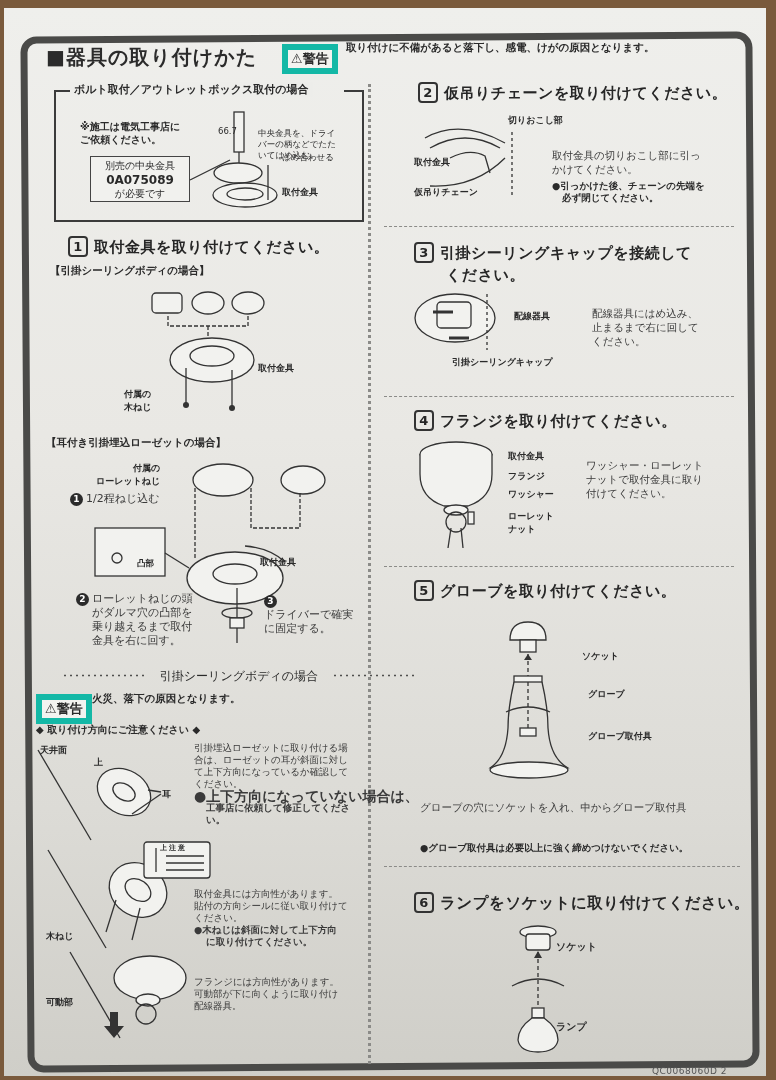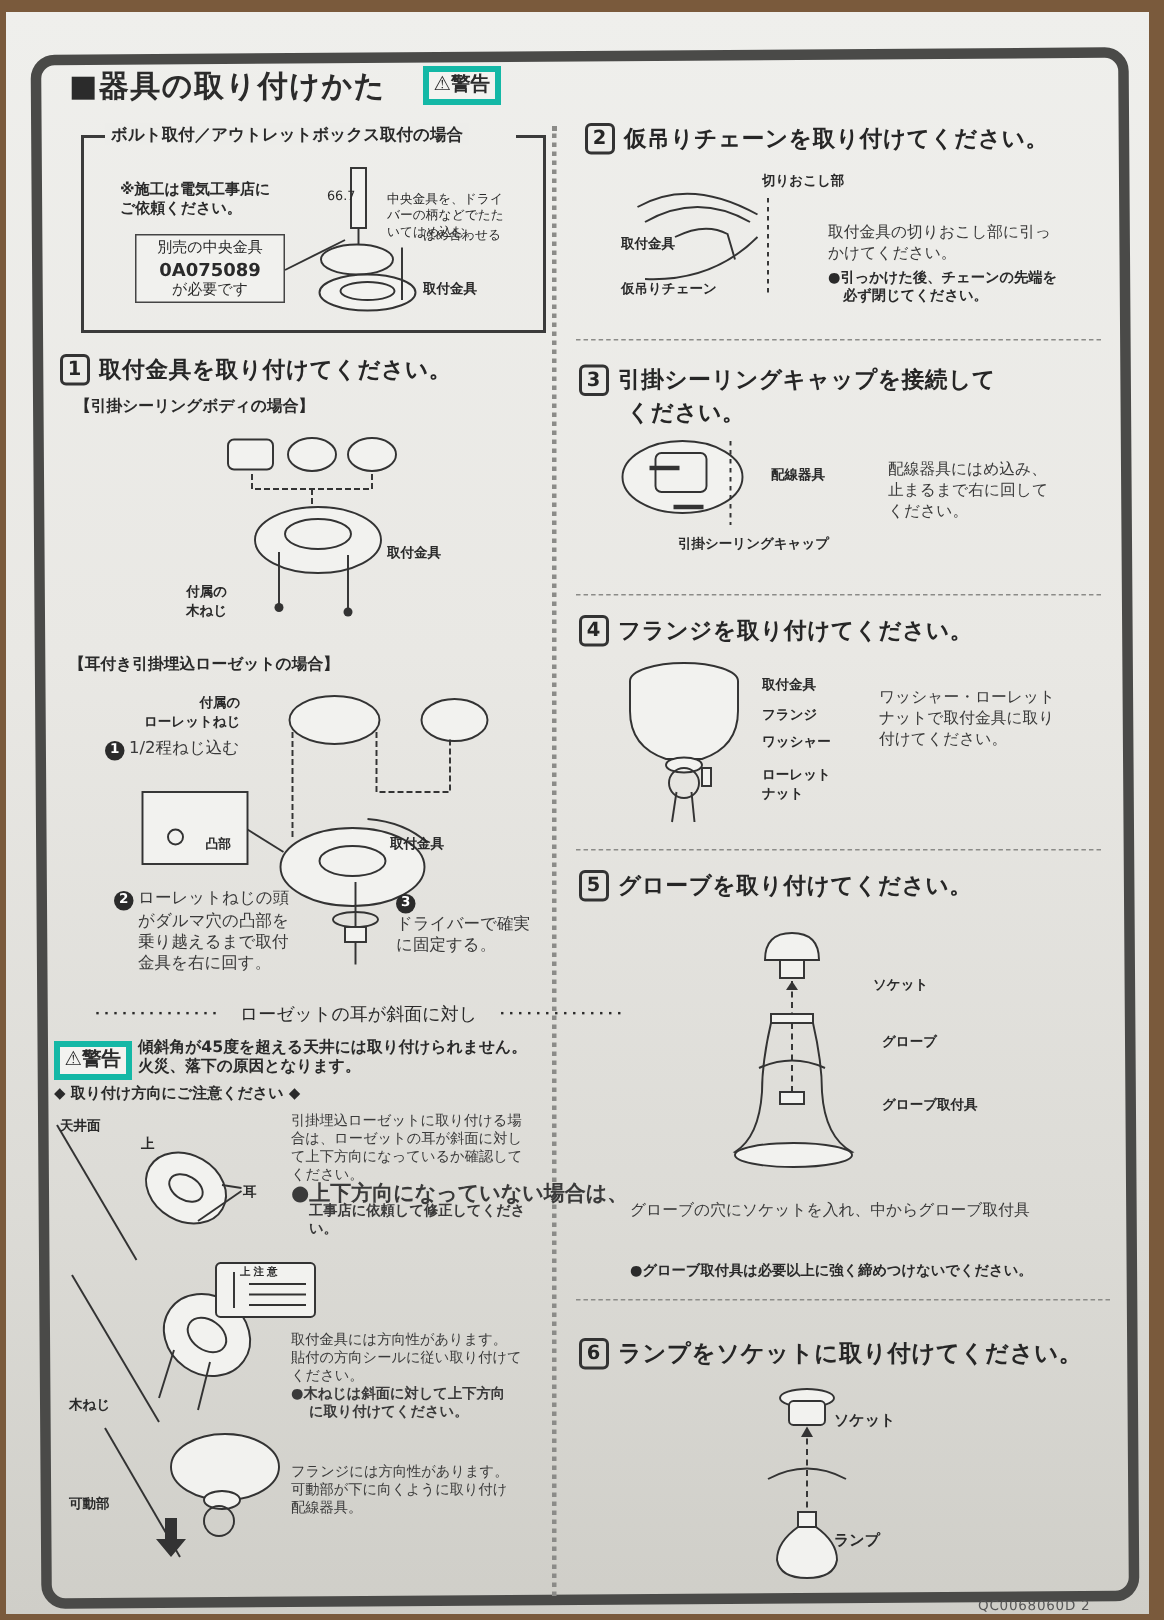--- a/index.html
+++ b/index.html
@@ -17,21 +17,21 @@
   .frame {
     position: absolute; left: 24px; top: 34px; width: 732px; height: 1036px;
     border: 7px solid #4a4a48; border-radius: 16px;
     transform: rotate(-0.4deg);
   }
   .abs { position: absolute; }
   .title {
     left: 46px; top: 44px; font-size: 20px; font-weight: bold; letter-spacing: 1px; color:#2b2b2b;
   }
   .warn-badge {
-    display: inline-block; border: 4px solid #14b8a6; padding: 0 3px; font-size: 13px; font-weight: bold;
+    display: inline-block; border: 6px solid #14b8a6; padding: 0 3px; font-size: 13px; font-weight: bold;
     line-height: 18px; background: #f3f3f0; color:#2b2b2b;
   }
   .warn-top { left: 282px; top: 44px; }
   .warn-top-text { left: 346px; top: 40px; font-size: 10.5px; font-weight: bold; line-height: 14px; width: 400px; }
   .bolt-box {
     left: 54px; top: 90px; width: 310px; height: 132px; border: 2px solid #3b3b3b; border-top: none;
   }
   .bolt-title {
     left: 70px; top: 82px; font-size: 11px; font-weight: bold; background: #ededea; padding: 0 4px;
   }
@@ -42,21 +42,21 @@
     left: 90px; top: 156px; width: 100px; height: 46px; border: 1.5px solid #444; font-size: 10px;
     text-align: center; line-height: 14px; padding-top: 2px; background:#f1f1ee;
   }
   .sold-box .code { font-size: 12px; font-weight: bold; }
   .small { font-size: 8.5px; line-height: 11px; }
   .label { font-size: 9px; font-weight: bold; }
   .divider-v {
     left: 368px; top: 84px; height: 980px; border-left: 3px dotted #8b8b88;
   }
   .divider-h { border-top: 1.5px dashed #8b8b88; }
-  .step-head { font-size: 15px; font-weight: bold; letter-spacing: 0.5px; white-space: nowrap; color:#262626; }
+  .step-head { font-size: 15px; font-weight: bold; letter-spacing: 0.5px; white-space: nowrap; color:#262626;margin-left:28px; }
   .step-num {
     display: inline-block; width: 20px; height: 21px; border: 2px solid #333; border-radius: 4px;
     text-align: center; font-size: 13px; line-height: 17px; margin-right: 6px; vertical-align: 1px;
   }
   .sub-head { font-size: 10.5px; font-weight: bold; }
   .body-text { font-size: 10px; line-height: 13px; color: #3a3a3a; }
   .bold-text { font-size: 9.5px; line-height: 12px; font-weight: bold; }
   svg { position: absolute; overflow: visible; }
   .stroke { stroke: #333; fill: none; stroke-width: 1.3; }
   .fill-light { fill: #f2f2ef; stroke: #333; stroke-width: 1.3; }
@@ -68,20 +68,21 @@
 </style>
 </head>
 <body>
 
 <div class="paper"></div>
 <div class="frame abs"></div>
 
 <div class="abs title">■器具の取り付けかた</div>
 <div class="abs warn-top warn-badge">⚠警告</div>
 <div class="abs warn-top-text">
+  <div>取り付けに不備があると落下し、感電、けがの原因となります。</div>
 </div>
 
 <div class="abs bolt-box"></div>
 <div class="abs bolt-top-line"></div>
 <div class="abs bolt-top-line2"></div>
 <div class="abs bolt-title">ボルト取付／アウトレットボックス取付の場合</div>
 <div class="abs bolt-note">
   <div>※施工は電気工事店に</div>
   <div>ご依頼ください。</div>
 </div>
@@ -165,26 +166,25 @@
   <div style="padding-left:16px">金具を右に回す。</div>
 </div>
 <div class="abs body-text" style="left:264px;top:594px;font-size:11px;line-height:14px">
   <div><span class="circ-num">3</span></div>
   <div>ドライバーで確実</div>
   <div>に固定する。</div>
 </div>
 
 <div class="abs" style="left:62px;top:668px;font-size:12px;white-space:nowrap">
   <span>･･････････････</span>
-  <span style="margin:0 10px">ローゼットの耳が斜面に対し</span>
+  <span style="margin:0 10px">引掛シーリングボディの場合</span>
   <span>･･････････････</span>
 </div>
 <div class="abs warn-badge" style="left:36px;top:694px">⚠警告</div>
 <div class="abs bold-text" style="left:92px;top:692px;font-size:10.5px;line-height:13px;white-space:nowrap">
-  <div>傾斜角が45度を超える天井には取り付けられません。</div>
   <div>火災、落下の原因となります。</div>
 </div>
 <div class="abs bold-text" style="left:36px;top:724px;font-size:10px">◆ 取り付け方向にご注意ください ◆</div>
 
 <svg style="left:36px;top:742px" width="150" height="100">
   <line class="stroke" x1="2" y1="8" x2="55" y2="98"></line>
   <ellipse class="fill-light" cx="88" cy="50" rx="28" ry="22" transform="rotate(30 88 50)"></ellipse>
   <ellipse class="stroke" cx="88" cy="50" rx="12" ry="8" transform="rotate(30 88 50)"></ellipse>
   <line class="stroke" x1="112" y1="48" x2="125" y2="50"></line>
   <line class="stroke" x1="96" y1="72" x2="125" y2="52"></line>

